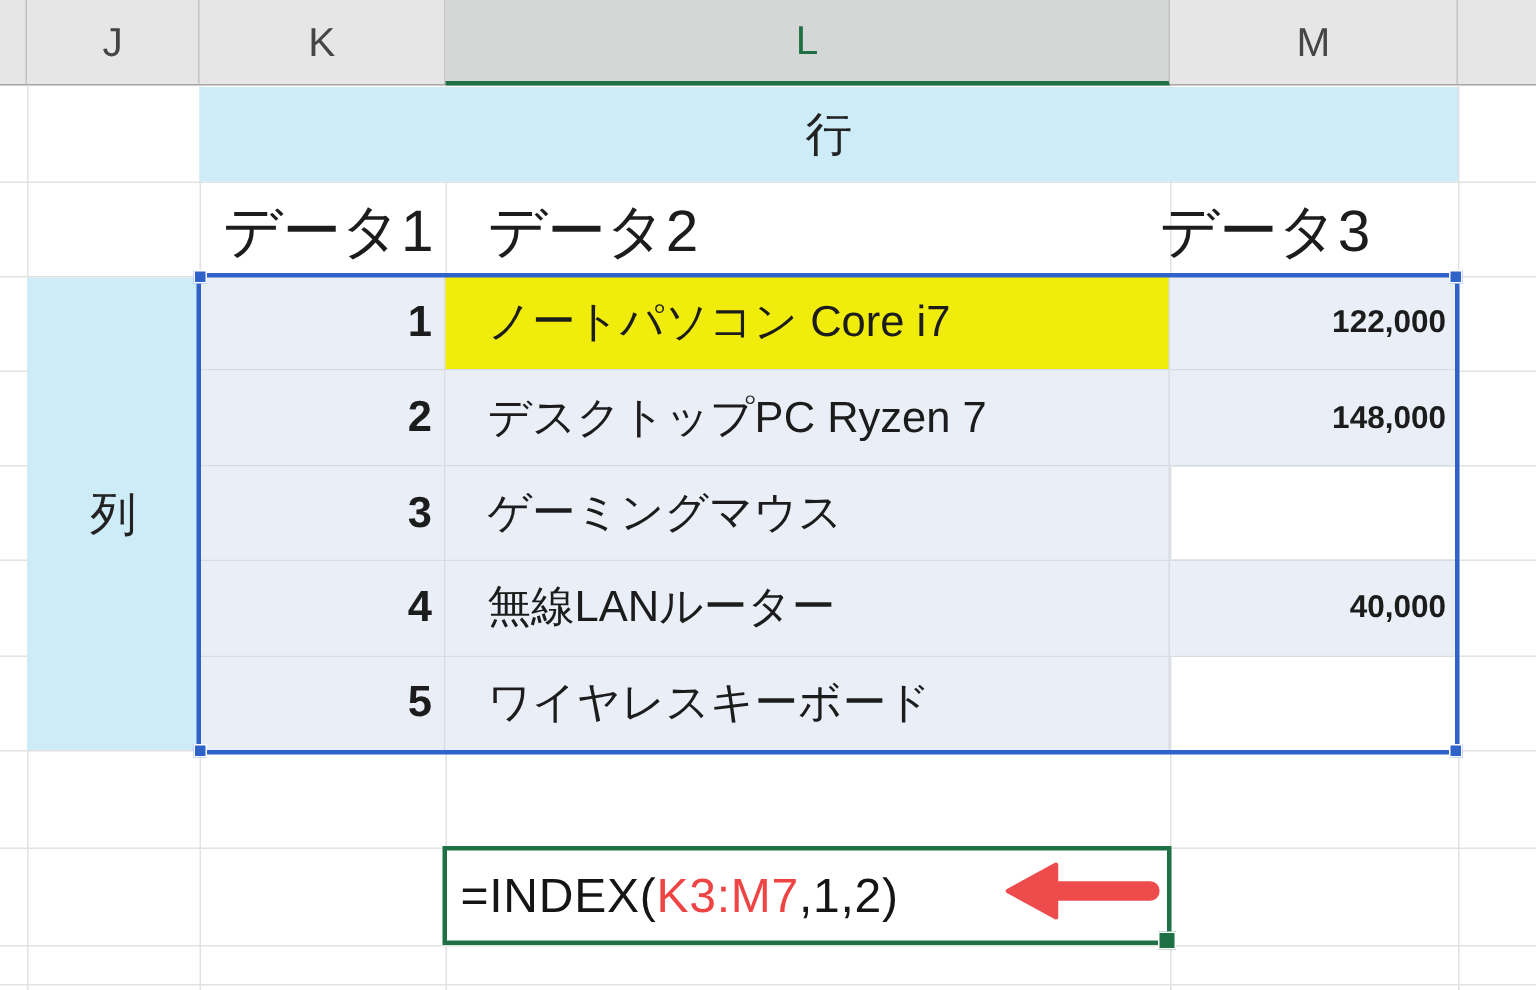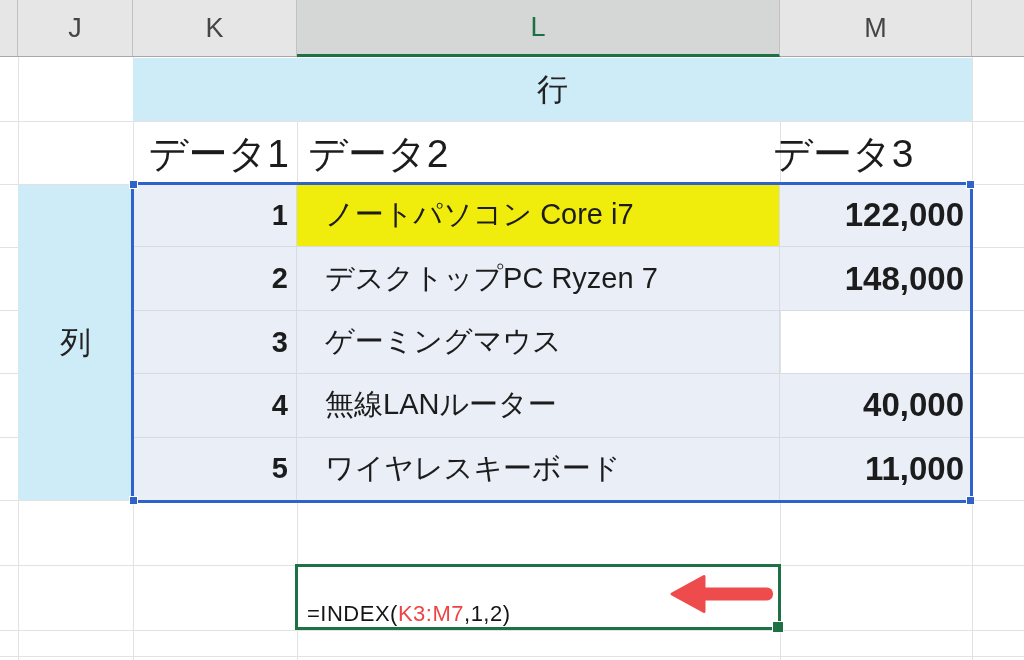--- a/index.html
+++ b/index.html
@@ -18,43 +18,43 @@
   
   .gl-h{position:absolute;left:0;width:1024px;height:1px;background:#e2e2e2;}
   .gl-v{position:absolute;top:57px;height:603px;width:1px;background:#e2e2e2;}
   
   .cell-blue{position:absolute;background:#ceebf8;display:flex;align-items:center;justify-content:center;
     font-size:31px;color:#222;}
   
   .hdrtxt{position:absolute;top:122px;height:63px;display:flex;align-items:center;
     font-size:39px;color:#1c1c1c;box-sizing:border-box;}
   .hdrtxt.right{justify-content:flex-end;padding-right:8px;}
-  .hdrtxt.left{justify-content:flex-start;padding-left:11px;}
+  .hdrtxt.left{justify-content:flex-start;padding-left:28px;}
   
   .sel-cells{position:absolute;left:133px;top:184px;width:839px;height:316px;
     display:flex;flex-direction:column;}
   .selrow{flex:1;display:flex;border-bottom:1px solid #d7dbe4;box-sizing:border-box;}
   .selrow:last-child{border-bottom:none;}
   .c{background:#e9eef7;box-sizing:border-box;display:flex;align-items:center;}
   .c.k{width:164px;justify-content:flex-end;padding-right:8px;border-right:1px solid #d7dbe4;
     font-size:29px;font-weight:600;}
   .c.l{width:483px;justify-content:flex-start;padding-left:28px;border-right:1px solid #d7dbe4;
     font-size:29px;white-space:nowrap;overflow:hidden;}
-  .c.m{width:192px;justify-content:flex-end;padding-right:8px;font-size:33px;font-weight:600;}
+  .c.m{width:192px;justify-content:flex-end;padding-right:8px;font-size:21px;font-weight:600;}
   .c.hl{background:#f0ed0c;}
   
   .sel-border{position:absolute;left:131px;top:182px;width:842px;height:321px;
     border:3px solid #2f63c9;box-sizing:border-box;pointer-events:none;}
   .handle{position:absolute;width:9px;height:9px;background:#2f63c9;border:1px solid #ffffff;box-sizing:border-box;}
   .handle.tl{left:-5px;top:-5px;} .handle.tr{right:-5px;top:-5px;}
   .handle.bl{left:-5px;bottom:-5px;} .handle.br{right:-5px;bottom:-5px;}
   
   .formula-cell{position:absolute;left:295px;top:564px;width:486px;height:66px;
     background:#ffffff;border:3px solid #1e7145;box-sizing:border-box;
-    display:flex;align-items:flex-end;padding-left:9px;font-size:22px;letter-spacing:.5px;color:#151515;
+    display:flex;align-items:center;padding-left:9px;font-size:32px;letter-spacing:.5px;color:#151515;
     white-space:nowrap;}
   .formula-cell .ref{color:#ef4444;}
   .fill-handle{position:absolute;right:-6px;bottom:-6px;width:10px;height:10px;
     background:#1e7145;border:1.5px solid #ffffff;box-sizing:content-box;}
   
   .arrow{position:absolute;left:658px;top:573px;width:120px;height:42px;}
 </style>
 </head>
 <body>
 
@@ -108,21 +108,20 @@
       <div class="c l">ゲーミングマウス</div>
     </div>
     <div class="selrow">
       <div class="c k">4</div>
       <div class="c l">無線LANルーター</div>
       <div class="c m">40,000</div>
     </div>
     <div class="selrow">
       <div class="c k">5</div>
       <div class="c l">ワイヤレスキーボード</div>
-      <div class="c m">11,000</div>
     </div>
   </div>
 
   <div class="sel-border">
     <span class="handle tl"></span>
     <span class="handle tr"></span>
     <span class="handle bl"></span>
     <span class="handle br"></span>
   </div>
 

